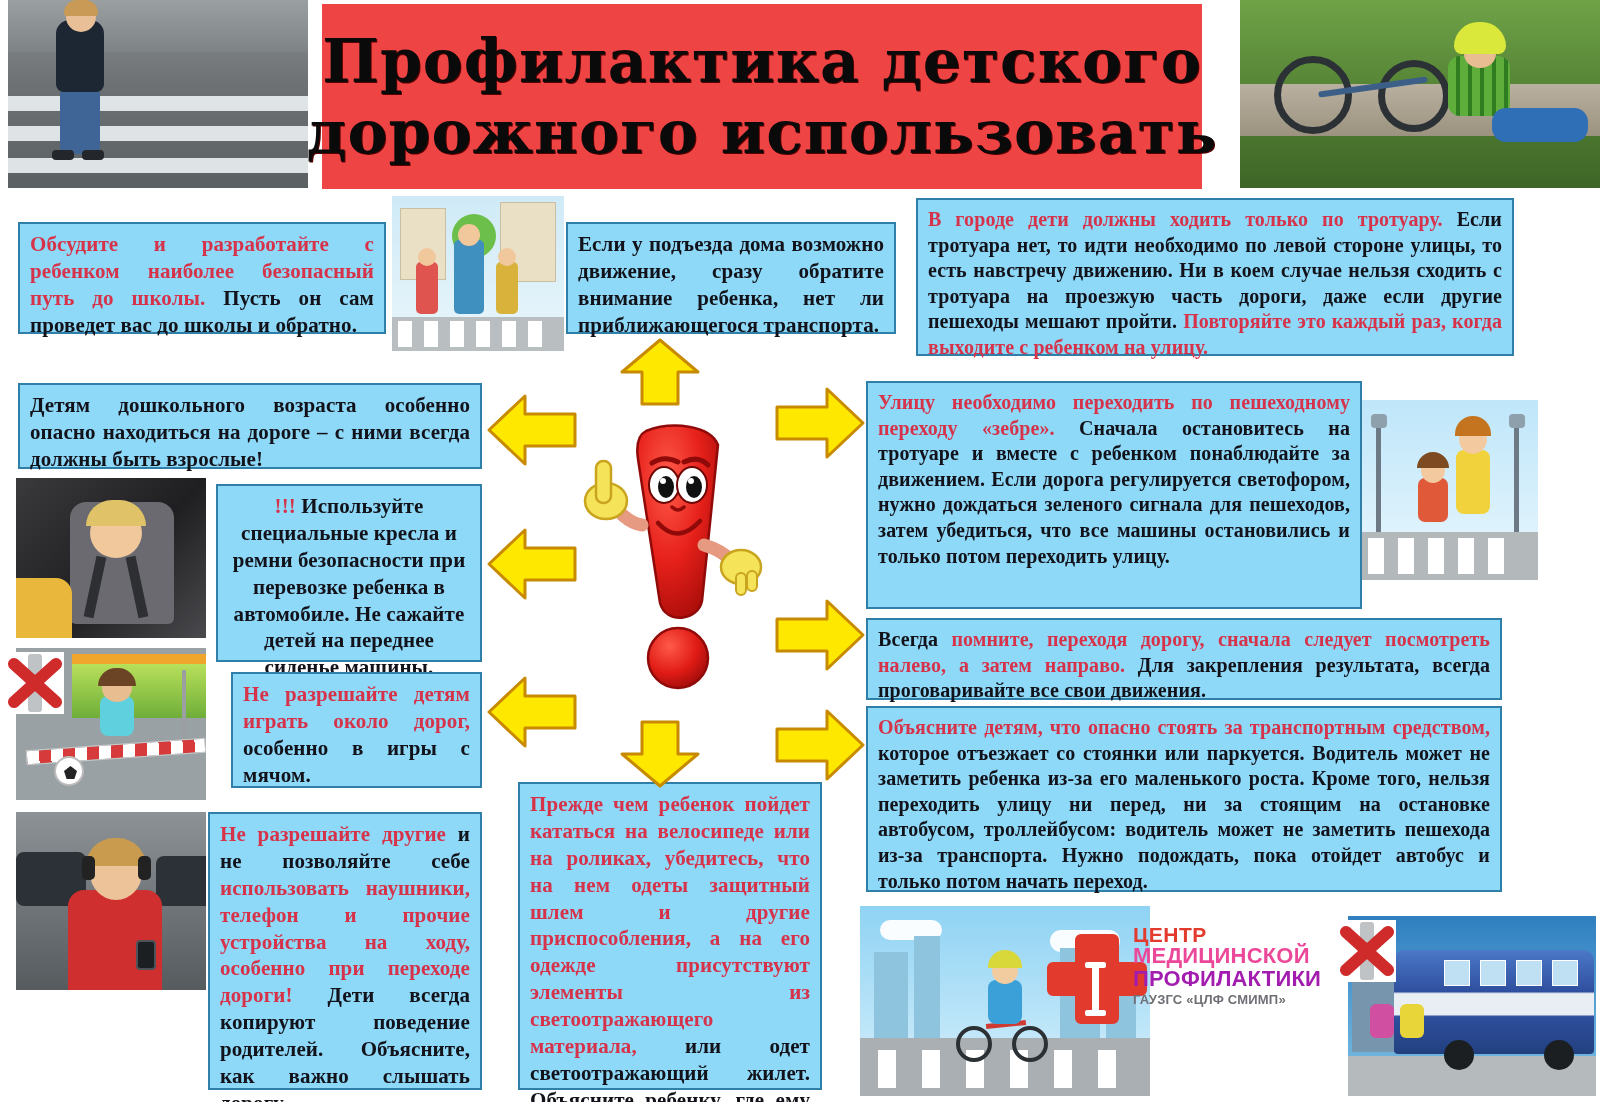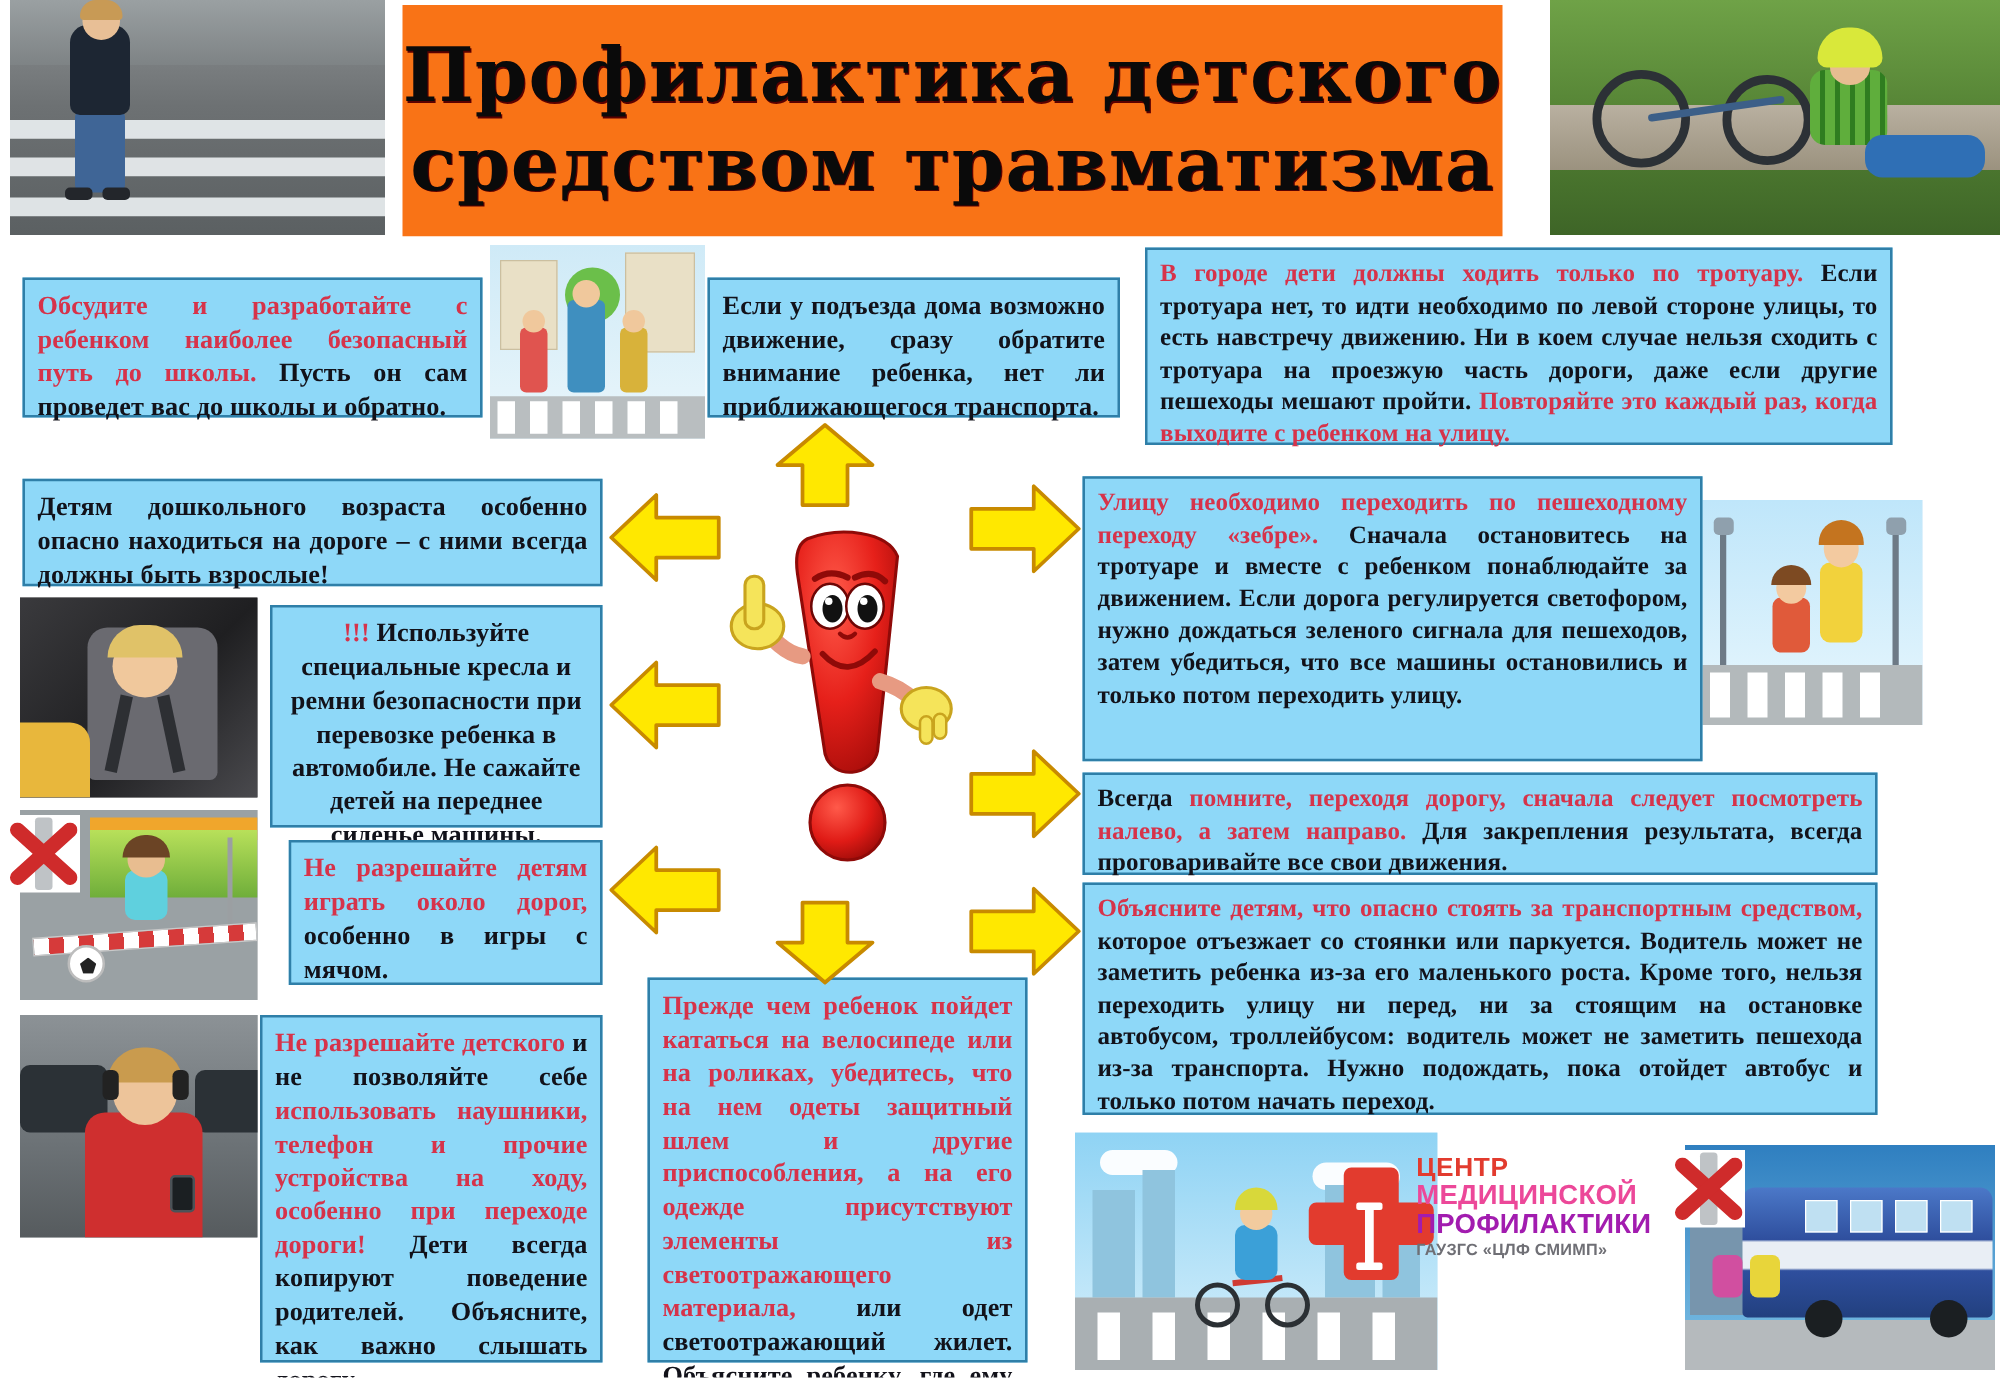--- a/index.html
+++ b/index.html
@@ -12,21 +12,21 @@
     overflow:hidden;
   }
   .poster { position:absolute; inset:0; }
 
   
   .photo { position:absolute; overflow:hidden; }
 
   
   #title-banner{
     position:absolute; left:322px; top:4px; width:880px; height:185px;
-    background:#f97316;
+    background:#ef4444;
     display:flex; flex-direction:column; align-items:center; justify-content:center;
   }
   #title-banner .tline{
     color:#0a0a0a; font-family:"DejaVu Serif", serif; font-weight:bold;
     font-size:60px; line-height:1.18; letter-spacing:1px; white-space:nowrap;
     text-shadow:1px 1px 0 #5a0000;
   }
 
   
   .infobox{
@@ -213,21 +213,21 @@
     <div class="boy-legs"></div>
     <div class="boy-coat"></div>
     <div class="boy-head"></div>
     <div class="boy-hair"></div>
     <div class="shoe" style="left:44px;"></div>
     <div class="shoe" style="left:74px;"></div>
   </div>
 
   <div id="title-banner">
     <div class="tline">Профилактика детского</div>
-    <div class="tline">средством травматизма</div>
+    <div class="tline">дорожного использовать</div>
   </div>
 
   <div class="photo" id="p2">
     <div class="grass"></div>
     <div class="path"></div>
     <div class="wheel" style="left:34px; top:56px; width:78px; height:78px;"></div>
     <div class="wheel" style="left:138px; top:60px; width:72px; height:72px;"></div>
     <div class="frame"></div>
     <div class="kid-plaid"></div>
     <div class="pant"></div>
@@ -379,21 +379,21 @@
 
   <div class="infobox center" id="box-carseat" style="left:216px; top:484px; width:266px; height:178px; font-size:21px;">
     <span class="r">!!!</span><span class="b"> Используйте специальные кресла и ремни безопасности при перевозке ребенка в автомобиле. Не сажайте детей на переднее сиденье машины.</span>
   </div>
 
   <div class="infobox" id="box-noplay" style="left:231px; top:672px; width:251px; height:116px; font-size:21px;">
     <span class="r">Не разрешайте детям играть около дорог,</span><span class="b"> особенно в игры с мячом.</span>
   </div>
 
   <div class="infobox" id="box-headphones" style="left:208px; top:812px; width:274px; height:278px; font-size:21px;">
-    <span class="r">Не разрешайте детского</span><span class="b"> и не позволяйте себе </span><span class="r">использовать наушники, телефон и прочие устройства на ходу, особенно при переходе дороги!</span><span class="b"> Дети всегда копируют поведение родителей. Объясните, как важно слышать дорогу.</span>
+    <span class="r">Не разрешайте другие</span><span class="b"> и не позволяйте себе </span><span class="r">использовать наушники, телефон и прочие устройства на ходу, особенно при переходе дороги!</span><span class="b"> Дети всегда копируют поведение родителей. Объясните, как важно слышать дорогу.</span>
   </div>
 
   <div class="infobox" id="box-bike" style="left:518px; top:782px; width:304px; height:308px; font-size:21px;">
     <span class="r">Прежде чем ребенок пойдет кататься на велосипеде или на роликах, убедитесь, что на нем одеты защитный шлем и другие приспособления, а на его одежде присутствуют элементы из светоотражающего материала,</span><span class="b"> или одет светоотражающий жилет. Объясните ребенку, где ему можно ездить, а где - нельзя.</span>
   </div>
 
   <div class="infobox" id="box-crosswalk" style="left:866px; top:381px; width:496px; height:228px; font-size:20px;">
     <span class="r">Улицу необходимо переходить по пешеходному переходу «зебре».</span><span class="b"> Сначала остановитесь на тротуаре и вместе с ребенком понаблюдайте за движением. Если дорога регулируется светофором, нужно дождаться зеленого сигнала для пешеходов, затем убедиться, что все машины остановились и только потом переходить улицу.</span>
   </div>
 

